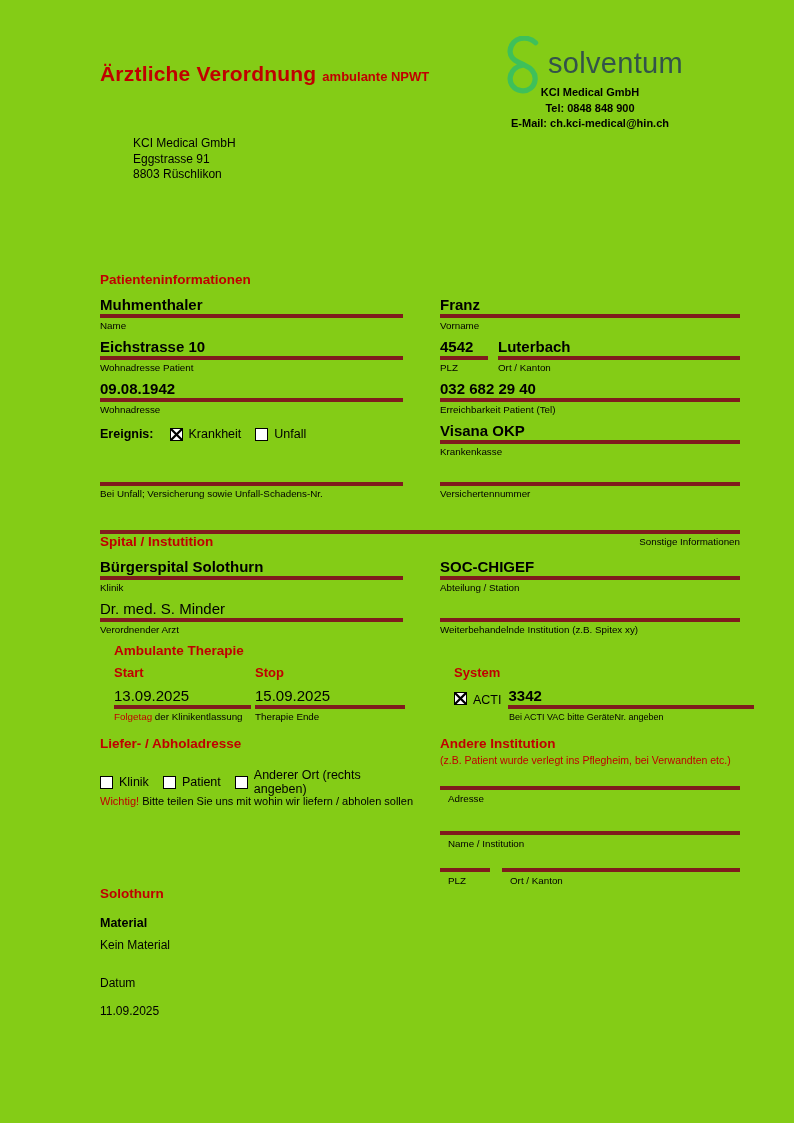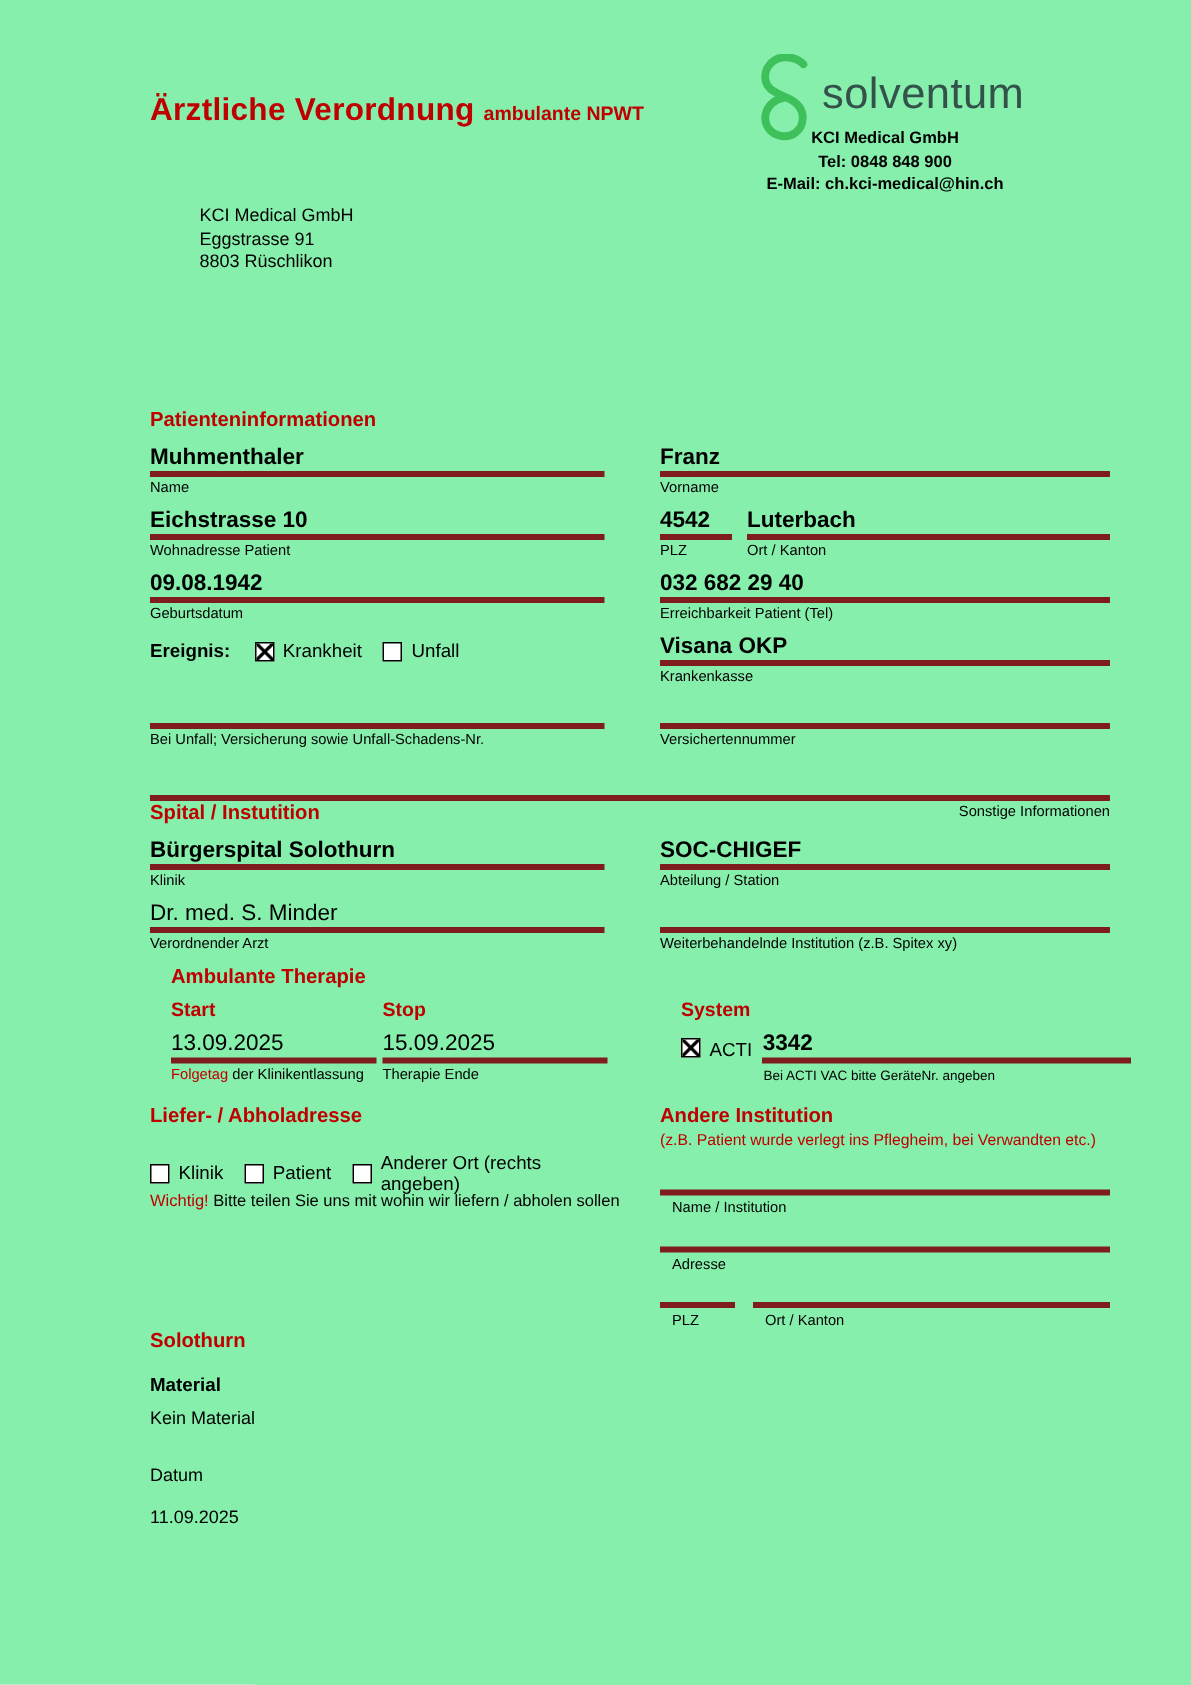--- a/index.html
+++ b/index.html
@@ -1,18 +1,18 @@
 <!DOCTYPE html>
 <html><head>
 <meta charset="utf-8">
 <style>
   html,body { margin:0; padding:0; background:#e8e8e8; }
   #page {
     position:relative; width:794px; height:1123px; margin:0 auto;
-    background:#86efac; overflow:hidden;
+    background:#84cc16; overflow:hidden;
     font-family:"Liberation Sans", sans-serif; color:#000;
   }
   .abs { position:absolute; }
 
   
   .title-row { left:100px; top:62px; display:flex; align-items:baseline; }
   .doc-title { font-size:21px; font-weight:bold; color:#c00000; letter-spacing:0.2px; }
   .doc-subtitle { font-size:13px; font-weight:bold; color:#c00000; margin-left:6px; }
 
   .logo-mark { left:503px; top:36px; width:40px; height:60px; }
@@ -136,21 +136,21 @@
           <div class="flabel">PLZ</div>
         </div>
         <div class="field ort">
           <div class="value">Luterbach</div>
           <div class="flabel">Ort / Kanton</div>
         </div>
       </div>
 
       <div class="field">
         <div class="value">09.08.1942</div>
-        <div class="flabel">Geburtsdatum</div>
+        <div class="flabel">Wohnadresse</div>
       </div>
       <div class="field">
         <div class="value">032 682 29 40</div>
         <div class="flabel">Erreichbarkeit Patient (Tel)</div>
       </div>
 
       <div class="ereignis">
         <span class="etitle">Ereignis:</span>
         <span class="cb checked"></span>
         <span class="cbl">Krankheit</span>
@@ -243,26 +243,26 @@
       <span class="cb"></span>
       <span class="cbl">Anderer Ort (rechts angeben)</span>
     </div>
     <div class="wichtig"><span class="red">Wichtig!</span><span> Bitte teilen Sie uns mit wohin wir liefern / abholen sollen</span></div>
   </div>
 
   <div class="abs" style="left:440px; top:736px; width:300px;">
     <div class="sec-h" style="margin-bottom:0;">Andere Institution</div>
     <div class="andere-sub">(z.B. Patient wurde verlegt ins Pflegheim, bei Verwandten etc.)</div>
     <div class="a-field">
+      <div class="value a-v19"></div>
+      <div class="a-flabel">Adresse</div>
+    </div>
+    <div class="a-field">
       <div class="value a-v26"></div>
       <div class="a-flabel">Name / Institution</div>
-    </div>
-    <div class="a-field">
-      <div class="value a-v19"></div>
-      <div class="a-flabel">Adresse</div>
     </div>
     <div class="a-plzrow">
       <div class="a-field plz">
         <div class="value a-v18"></div>
         <div class="a-flabel">PLZ</div>
       </div>
       <div class="a-field ort">
         <div class="value a-v18"></div>
         <div class="a-flabel">Ort / Kanton</div>
       </div>

